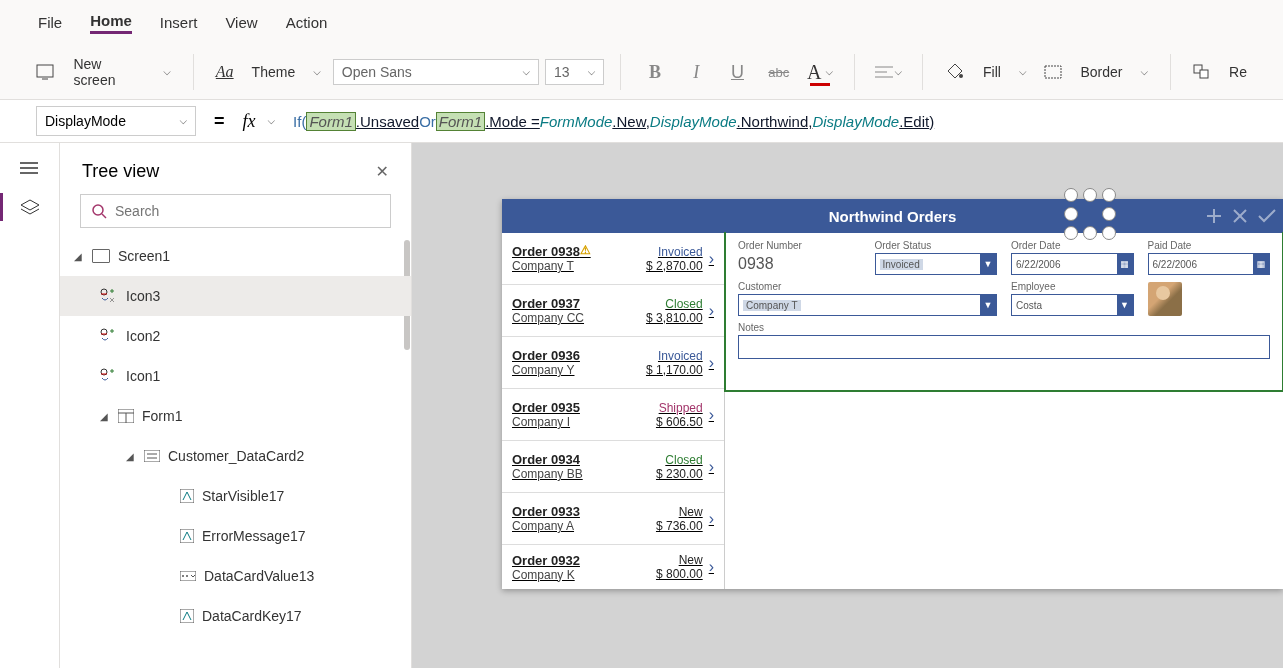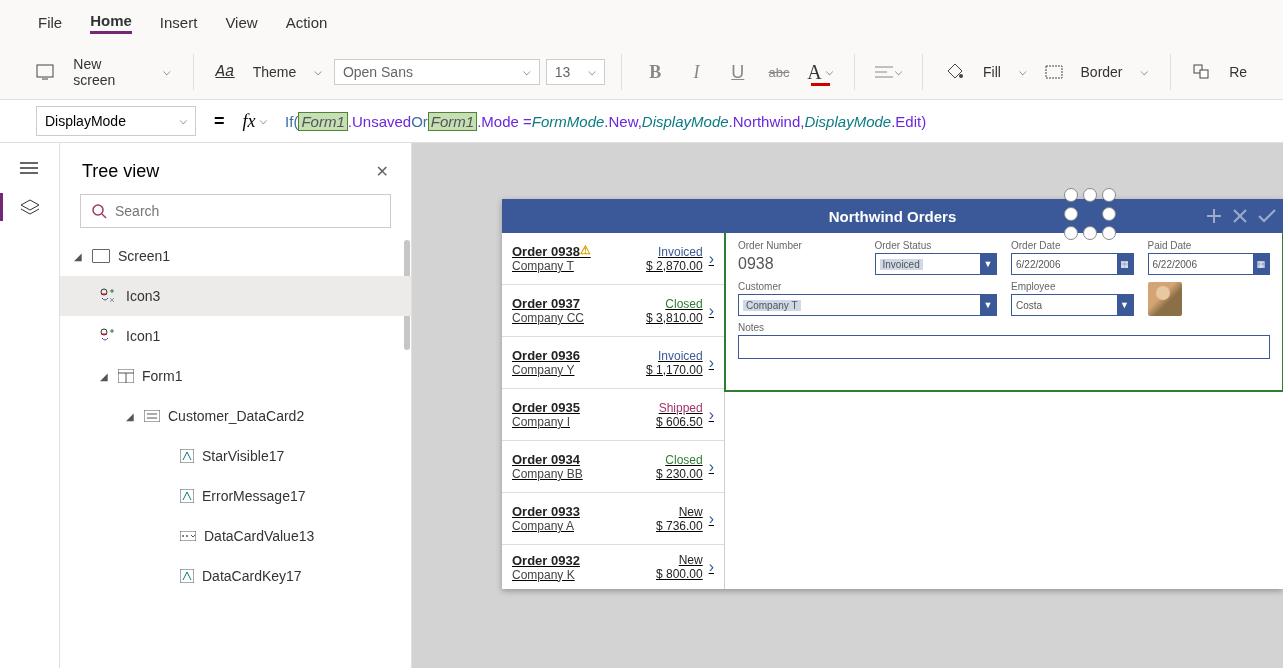--- a/index.html
+++ b/index.html
@@ -16,26 +16,26 @@
   .r-label { font-size: 14px; color: #333; display: flex; align-items: center; gap: 18px; padding: 4px 6px; cursor: pointer; }
   .r-select { border: 1px solid #ccc; background: #fff; padding: 4px 8px; font-size: 14px; color: #666; display: flex; align-items: center; justify-content: space-between; }
   .font-box { width: 210px; }
   .size-box { width: 60px; }
   .r-btn { width: 36px; height: 36px; display: flex; align-items: center; justify-content: center; color: #888; font-size: 18px; cursor: pointer; }
 
   
   .formula-bar { display: flex; align-items: center; height: 43px; border-bottom: 1px solid #e1dfdd; padding-left: 36px; }
   .prop-select { width: 160px; border: 1px solid #ccc; height: 30px; display: flex; align-items: center; justify-content: space-between; padding: 0 8px; font-size: 14px; }
   .eq { margin: 0 18px; font-size: 18px; font-weight: 600; }
-  .fx { font-style: italic; font-family: serif; font-size: 18px; margin-right: 4px; }
+  .fx { font-style: italic; font-family: serif; font-size: 18px; margin-right: 12px; }
   .formula-text { font-family: Consolas, monospace; font-size: 15px; display: flex; align-items: center; gap: 0; }
   .tok-kw { color: #3a6ea5; }
   .tok-hl { background: #c5e0b4; border: 1px solid #548235; padding: 0 2px; font-style: italic; color: #555; }
   .tok-fn { color: #0a7b83; font-style: italic; }
-  .tok { color: #6d28d9; }
+  .tok { color: #0f172a; text-decoration: underline; }
 
   
   .main { display: flex; height: 525px; }
 
   
   .rail { width: 60px; display: flex; flex-direction: column; align-items: center; padding-top: 18px; gap: 22px; border-right: 1px solid #e1dfdd; }
   .rail-btn { width: 20px; height: 16px; cursor: pointer; color: #333; }
   .rail-btn.active { position: relative; }
   .rail-btn.active::before { content: ''; position: absolute; left: -20px; top: -6px; bottom: -6px; width: 3px; background: #742774; }
 
@@ -117,21 +117,21 @@
   <span class="r-label">
     <svg width="20" height="16">
         <rect x="1" y="1" width="16" height="12" fill="none" stroke="#444"></rect>
         <line x1="6" y1="15" x2="12" y2="15" stroke="#444"></line>
       </svg>
     <span>New screen</span>
     <span class="chev-down">⌵</span>
   </span>
   <div class="r-sep"></div>
   <span class="r-label">
-    <span style="font-family:Liberation Mono, monospace;font-style:italic;font-size:16px;text-decoration:underline">Aa</span>
+    <span style="font-family:Liberation Serif, serif;font-style:italic;font-size:16px;text-decoration:underline">Aa</span>
     <span>Theme</span>
     <span class="chev-down">⌵</span>
   </span>
   <div class="r-select font-box">
     <span>Open Sans</span>
       <span class="chev-down">⌵</span>
   </div>
   <div class="r-select size-box">
     <span>13</span>
       <span class="chev-down">⌵</span>
@@ -255,20 +255,31 @@
               <circle cx="4" cy="4" r="3" fill="none" stroke="#333"></circle>
               <path d="M1 6 L7 6" stroke="#c00"></path>
               <path d="M10 3 L14 3 M12 1 L12 5" stroke="#2e7d32"></path>
               <path d="M2 10 Q5 14 8 10" fill="none" stroke="#3b5998"></path>
               <path d="M10 10 L14 14 M14 10 L10 14" stroke="#333" stroke-width="0.8" opacity="0.6"></path>
             </svg>
         </span>
         <span class="label">Icon3</span>
       </div>
 
+      <div class="tree-row indent-1">
+        <span class="icon-group">
+          <svg width="18" height="16">
+              <circle cx="4" cy="4" r="3" fill="none" stroke="#333"></circle>
+              <path d="M1 6 L7 6" stroke="#c00"></path>
+              <path d="M10 3 L14 3 M12 1 L12 5" stroke="#2e7d32"></path>
+              <path d="M2 10 Q5 14 8 10" fill="none" stroke="#3b5998"></path>
+            </svg>
+        </span>
+        <span class="label">Icon2</span>
+      </div>
 
       <div class="tree-row indent-1">
         <span class="icon-group">
           <svg width="18" height="16">
               <circle cx="4" cy="4" r="3" fill="none" stroke="#333"></circle>
               <path d="M1 6 L7 6" stroke="#c00"></path>
               <path d="M10 3 L14 3 M12 1 L12 5" stroke="#2e7d32"></path>
               <path d="M2 10 Q5 14 8 10" fill="none" stroke="#3b5998"></path>
             </svg>
         </span>

